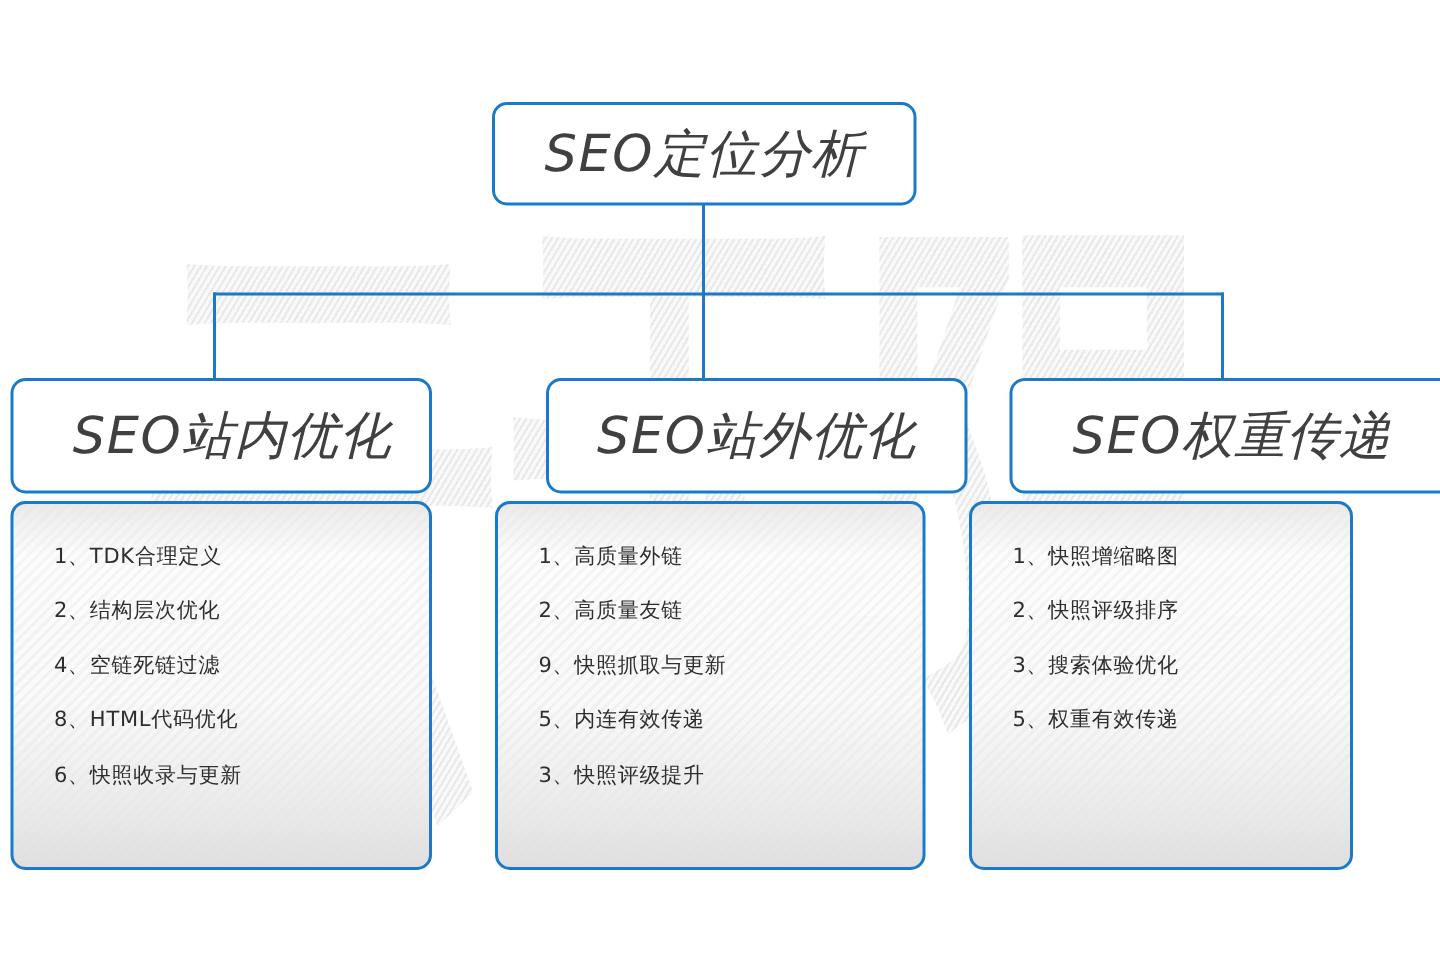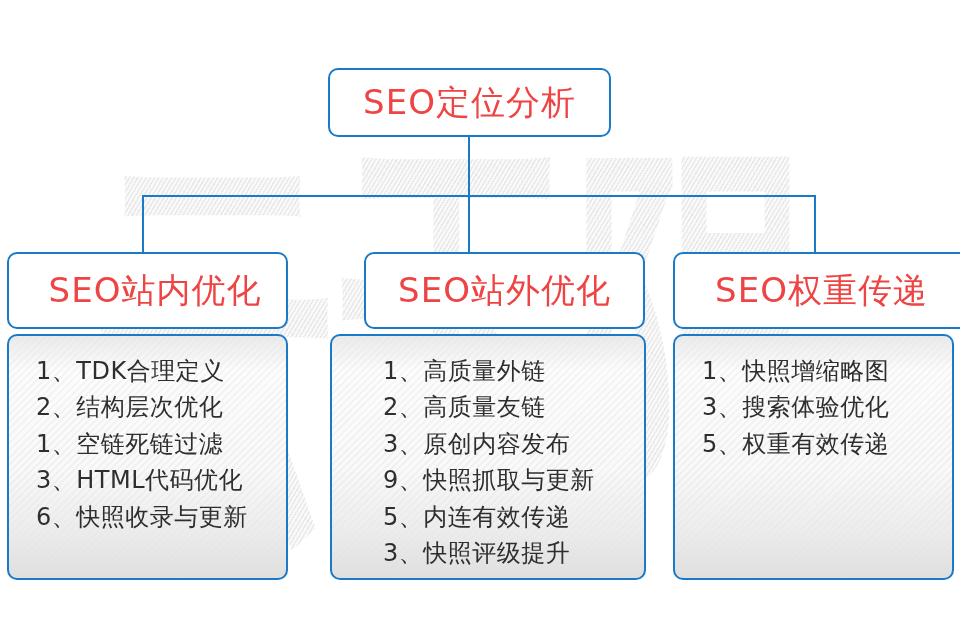--- a/index.html
+++ b/index.html
@@ -57,23 +57,24 @@
     justify-content: center;
     z-index: 2;
   }
   .root-node {
     left: 328px; top: 68px;
     width: 283px; height: 69px;
   }
   .root-node .node-title,
   .branch-head .node-title {
     font-size: 34px;
-    color: #ef4444;
+    color: #404040;
     letter-spacing: 1px;
     white-space: nowrap;
+    font-style: italic;
   }
 
   .branch-head {
     top: 252px;
     height: 77px;
   }
   .branch-head.col-0 { left: 7px;   width: 281px; padding-left: 15px; }
   .branch-head.col-1 { left: 330px; width: 281px; margin-left: 34px; }
   .branch-head.col-2 { left: 673px; width: 297px; }
 
@@ -88,30 +89,30 @@
       linear-gradient(180deg,
         rgba(231,231,231,0.85) 0%,
         rgba(255,255,255,0.45) 14%,
         rgba(248,248,248,0.40) 55%,
         rgba(233,233,233,0.85) 82%,
         rgba(222,222,222,0.95) 100%),
       repeating-linear-gradient(135deg, #ececec 0 2px, #fafafa 2px 5px);
     z-index: 2;
   }
   .branch-body.col-0 { left: 7px;   width: 281px; }
-  .branch-body.col-1 { left: 330px; width: 316px; padding-left: 24px; }
-  .branch-body.col-2 { left: 673px; width: 281px; }
+  .branch-body.col-1 { left: 330px; width: 287px; }
+  .branch-body.col-2 { left: 646px; width: 256px; }
 
   .item-list {
     list-style: none;
     margin: 0;
     padding: 17px 10px 0 27px;
   }
   .item-list li {
-    font-size: 24px;
+    font-size: 14px;
     line-height: 36.4px;
     color: #2e2e2e;
     letter-spacing: 0.5px;
     white-space: nowrap;
   }
 </style>
 </head>
 <body>
 
 <div class="stage">
@@ -128,44 +129,44 @@
     <span class="node-title">SEO定位分析</span>
   </div>
 
   <div class="node branch-head col-0">
     <span class="node-title">SEO站内优化</span>
   </div>
   <div class="branch-body col-0">
     <ul class="item-list">
       <li>1、TDK合理定义</li>
       <li>2、结构层次优化</li>
-      <li>1、空链死链过滤</li>
-      <li>3、HTML代码优化</li>
+      <li>4、空链死链过滤</li>
+      <li>8、HTML代码优化</li>
       <li>6、快照收录与更新</li>
     </ul>
   </div>
 
   <div class="node branch-head col-1">
     <span class="node-title">SEO站外优化</span>
   </div>
   <div class="branch-body col-1">
     <ul class="item-list">
       <li>1、高质量外链</li>
       <li>2、高质量友链</li>
-      <li>3、原创内容发布</li>
       <li>9、快照抓取与更新</li>
       <li>5、内连有效传递</li>
       <li>3、快照评级提升</li>
     </ul>
   </div>
 
   <div class="node branch-head col-2">
     <span class="node-title">SEO权重传递</span>
   </div>
   <div class="branch-body col-2">
     <ul class="item-list">
       <li>1、快照增缩略图</li>
+      <li>2、快照评级排序</li>
       <li>3、搜索体验优化</li>
       <li>5、权重有效传递</li>
     </ul>
   </div>
 
 </div>
 
 </body></html>

